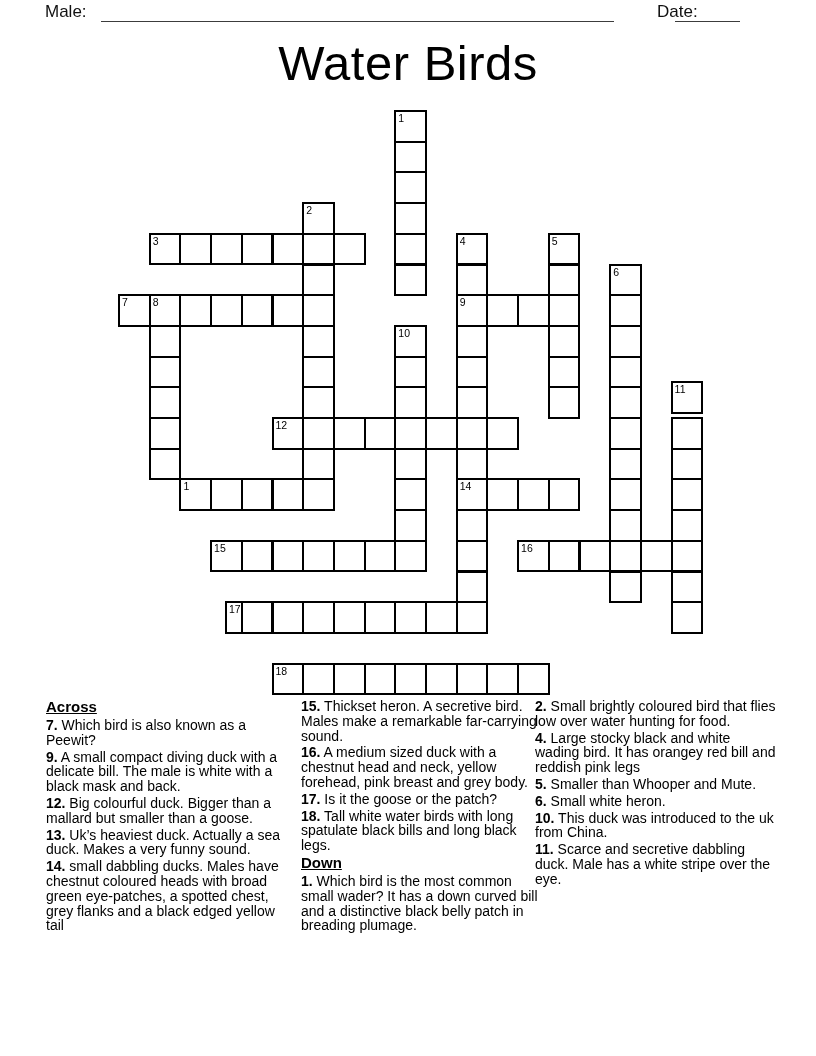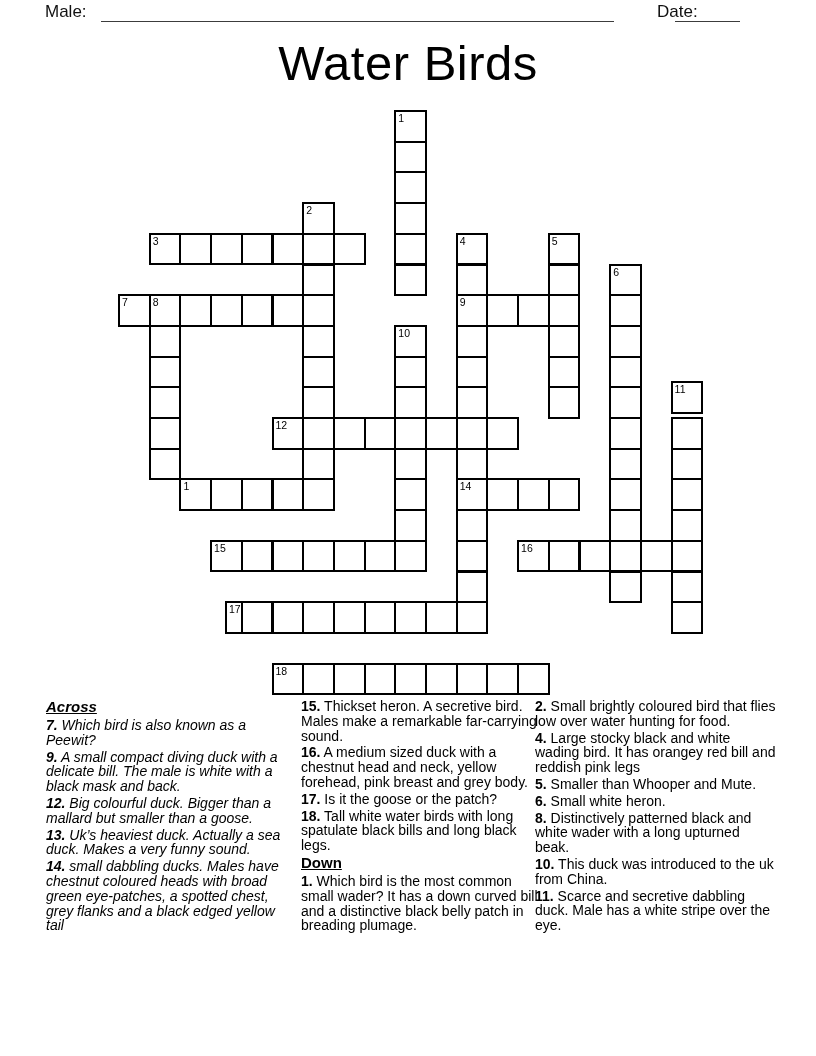--- a/index.html
+++ b/index.html
@@ -33,21 +33,21 @@
     border:2px solid #000;
     background:#fff;
   }
   .cellnum {
     position:absolute; top:0px; left:2px;
     font-size:10.5px; line-height:12px;
     color:#000;
   }
 
   .clue-col { position:absolute; top:699px; font-size:14px; line-height:14.8px; color:#000; }
-  .col1 { left:46px;  width:241px;font-style:italic; }
+  .col1 { left:46px;  width:241px; }
   .col2 { left:301px; width:247px; }
   .col3 { left:535px; width:241px; }
   .clue { margin:0 0 2px 0; }
   .clue b { font-weight:700; }
   .clue-heading {
     font-weight:700; text-decoration:underline;
     font-size:15px; line-height:16px;
     margin:0 0 3px 0;
   }
 </style>
@@ -237,18 +237,17 @@
       <p class="clue"><b>17.</b> <span> Is it the goose or the patch?</span></p>
       <p class="clue"><b>18.</b> <span> Tall white water birds with long spatulate black bills and long black legs.</span></p>
       <div class="clue-heading">Down</div>
       <p class="clue"><b>1.</b> <span> Which bird is the most common small wader? It has a down curved bill and a distinctive black belly patch in breading plumage.</span></p>
     </div>
   <div class="clue-col col3" id="clue-col-3">
       <p class="clue"><b>2.</b> <span> Small brightly coloured bird that flies low over water hunting for food.</span></p>
       <p class="clue"><b>4.</b> <span> Large stocky black and white wading bird. It has orangey red bill and reddish pink legs</span></p>
       <p class="clue"><b>5.</b> <span> Smaller than Whooper and Mute.</span></p>
       <p class="clue"><b>6.</b> <span> Small white heron.</span></p>
-      <p class="clue"><b>8.</b> <span> Distinctively patterned black and white wader with a long upturned beak.</span></p>
       <p class="clue"><b>10.</b> <span> This duck was introduced to the uk from China.</span></p>
       <p class="clue"><b>11.</b> <span> Scarce and secretive dabbling duck. Male has a white stripe over the eye.</span></p>
     </div>
 
 </div>
 
 </body></html>

